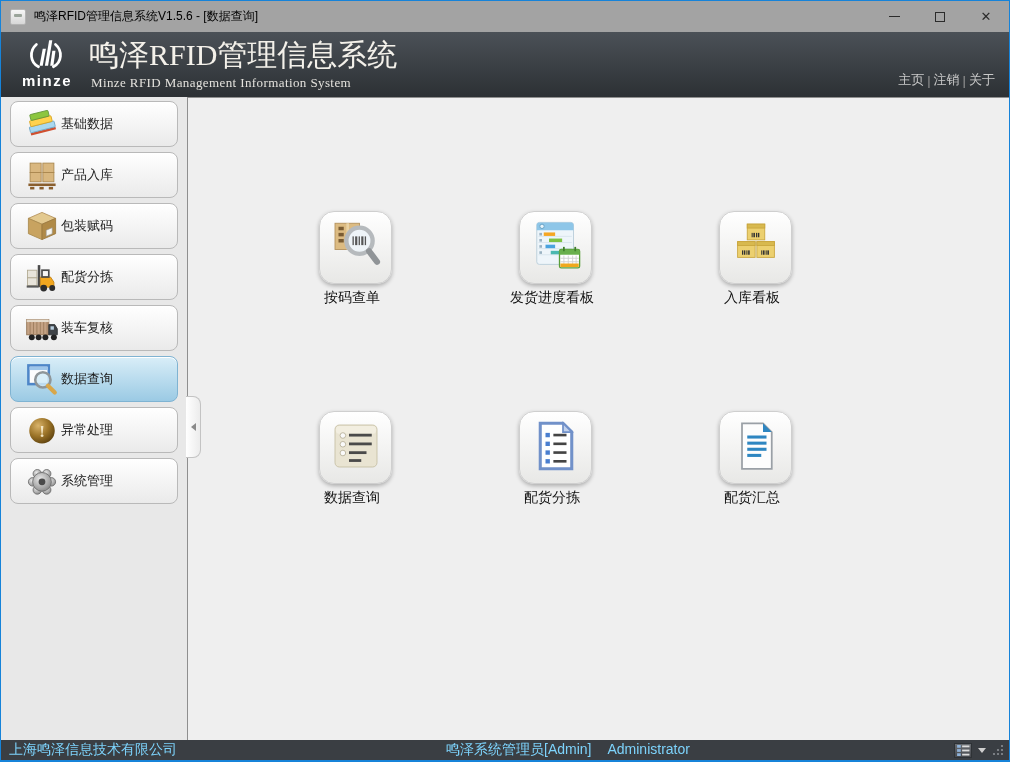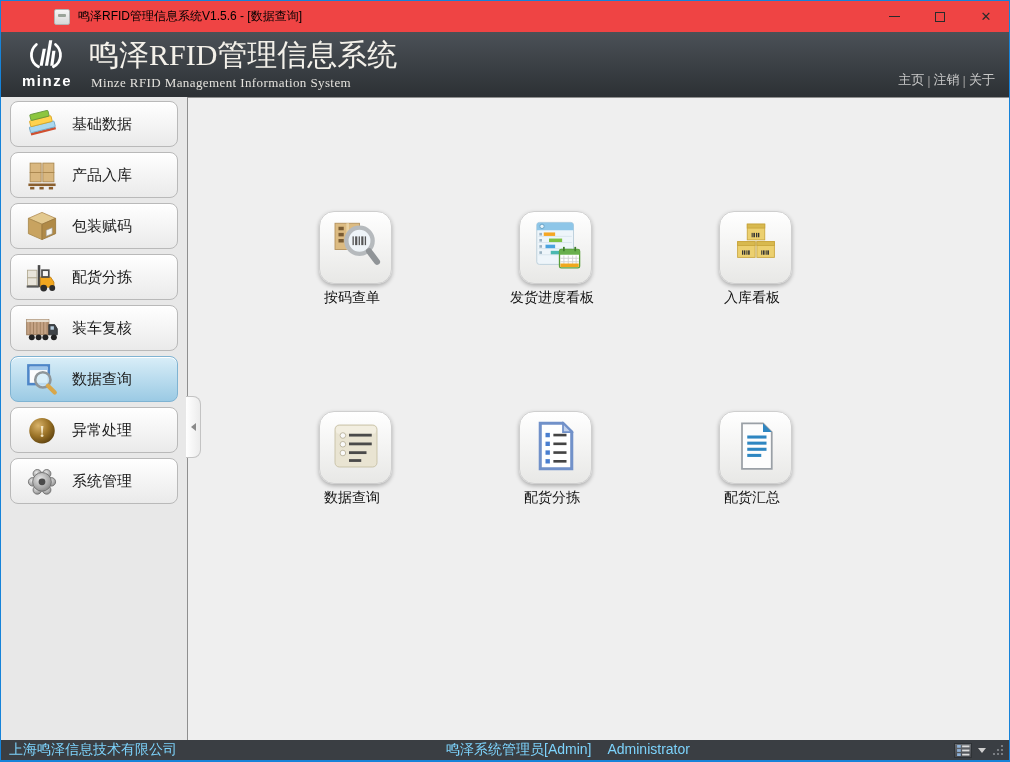--- a/index.html
+++ b/index.html
@@ -2,22 +2,22 @@
 <html><head>
 <meta charset="utf-8">
 <style>
   * { box-sizing: border-box; }
   body { margin: 0; background: #ffffff; font-family: "Liberation Sans", "DejaVu Sans", sans-serif; }
 
   .window { position: relative; width: 1010px; height: 762px; background: #fff;
     border: 1px solid #1683d9; border-bottom: 2px solid #1683d9; overflow: hidden; }
 
   
-  .titlebar { position: absolute; left: 0; top: 0; right: 0; height: 31px; background: #ef4444;
-    display: flex; align-items: center; padding-left: 44px; }
+  .titlebar { position: absolute; left: 0; top: 0; right: 0; height: 31px; background: #a3a3a3;
+    display: flex; align-items: center; }
   .app-icon { width: 16px; height: 16px; margin-left: 9px; border-radius: 2px;
     background: linear-gradient(#f6f6f6, #d7d7d7); border: 1px solid #b3b3b3; position: relative; }
   .app-icon::after { content: ""; position: absolute; left: 3px; top: 4px; width: 8px; height: 3px;
     background: #9aa49a; border-radius: 1px; }
   .title-text { margin-left: 8px; font-size: 12px; color: #000; }
   .win-controls { margin-left: auto; display: flex; height: 100%; }
   .win-btn { width: 46px; height: 100%; display: flex; align-items: center; justify-content: center; cursor: pointer; }
   .glyph-min { width: 11px; height: 1px; background: #2b2b2b; display: block; }
   .glyph-max { width: 10px; height: 10px; border: 1px solid #2b2b2b; display: block; }
   .glyph-close { font-size: 13px; color: #2b2b2b; line-height: 1; }
@@ -37,21 +37,21 @@
   .hsep { color: #979797; }
 
   
   .bodyarea { position: absolute; left: 0; top: 96px; right: 0; height: 643px; background: #e8e8e8; }
   .sidebar { position: absolute; left: 0; top: 0; width: 186px; height: 100%; background: #e8e8e8; padding-top: 4px; }
   .side-btn { width: 168px; height: 46px; margin: 0 auto 5px auto; padding-left: 12px;
     background: linear-gradient(#ffffff, #eaeaea); border: 1px solid #b9b9b9; border-radius: 8px;
     box-shadow: inset 0 1px 0 #fff; display: flex; align-items: center; cursor: pointer; }
   .side-btn.selected { background: linear-gradient(#d9eef8, #9bcae4); border-color: #7fb3d2; }
   .side-icon { width: 38px; height: 38px; display: flex; align-items: center; justify-content: center; }
-  .side-label { margin-left: 11px; font-size: 15px; color: #1c1c1c; }
+  .side-label { margin-left: 0; font-size: 13px; color: #1c1c1c; }
 
   .collapse-handle { position: absolute; left: 185px; top: 299px; width: 15px; height: 62px;
     background: linear-gradient(90deg, #ffffff, #ececec); border: 1px solid #c3c3c3; border-left: none;
     border-radius: 0 8px 8px 0; display: flex; align-items: center; justify-content: center; cursor: pointer; }
   .arrow-left { width: 0; height: 0; border-top: 4px solid transparent; border-bottom: 4px solid transparent;
     border-right: 5px solid #8a8a8a; }
 
   .main { position: absolute; left: 186px; top: 0; right: 0; height: 100%; background: #efefef;
     border-left: 1px solid #8f8f8f; border-top: 1px solid #8f8f8f; }
 

